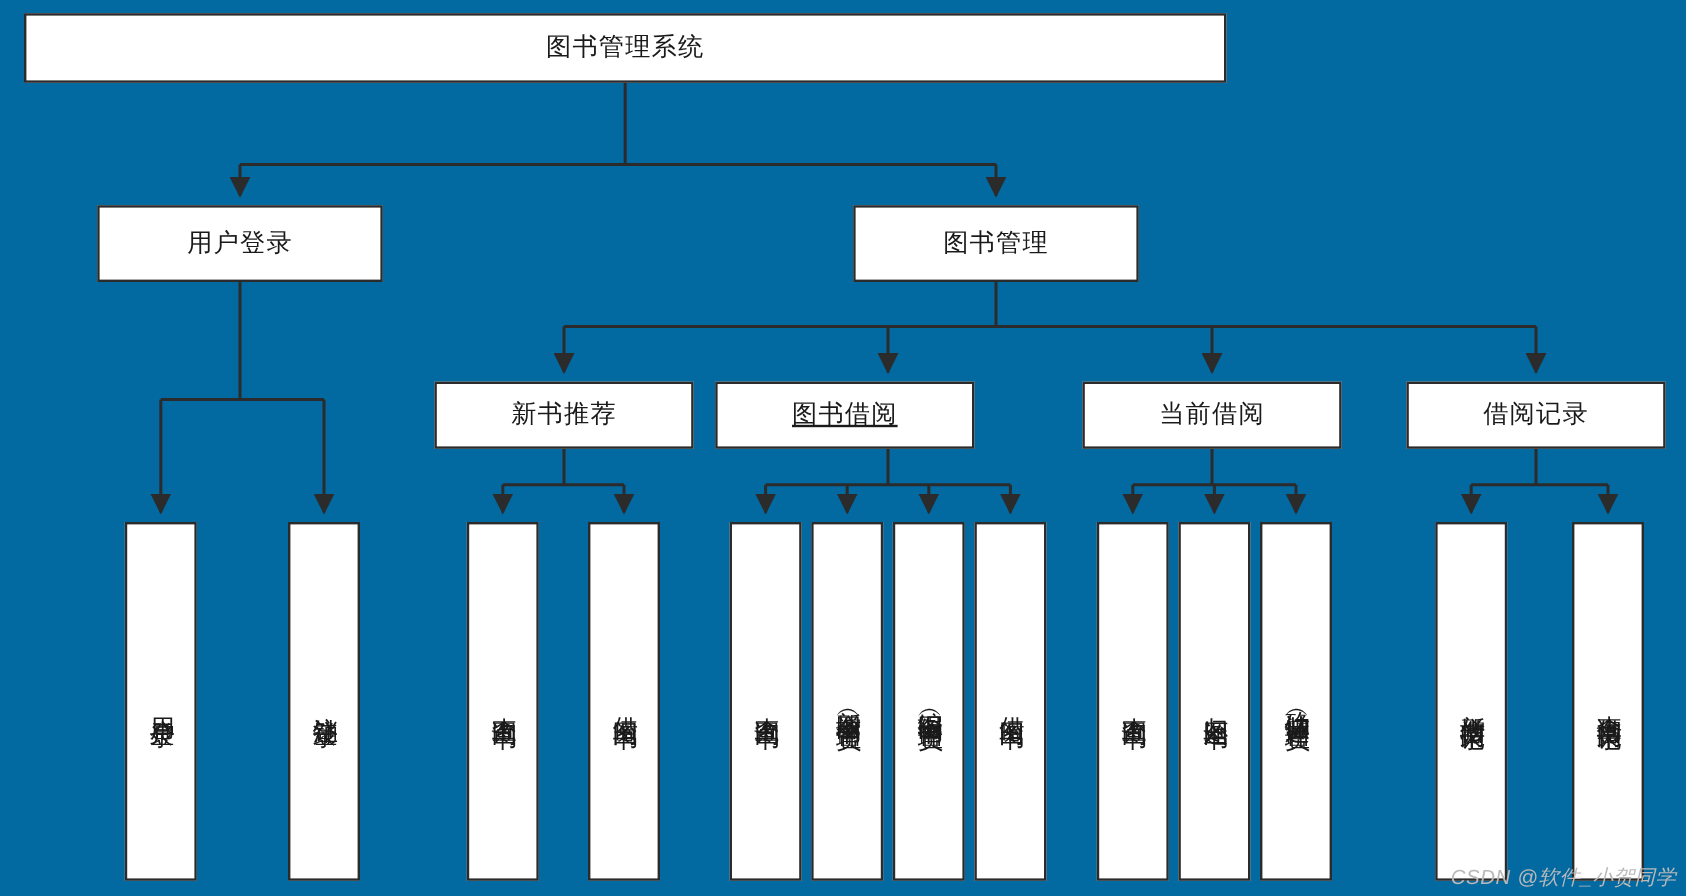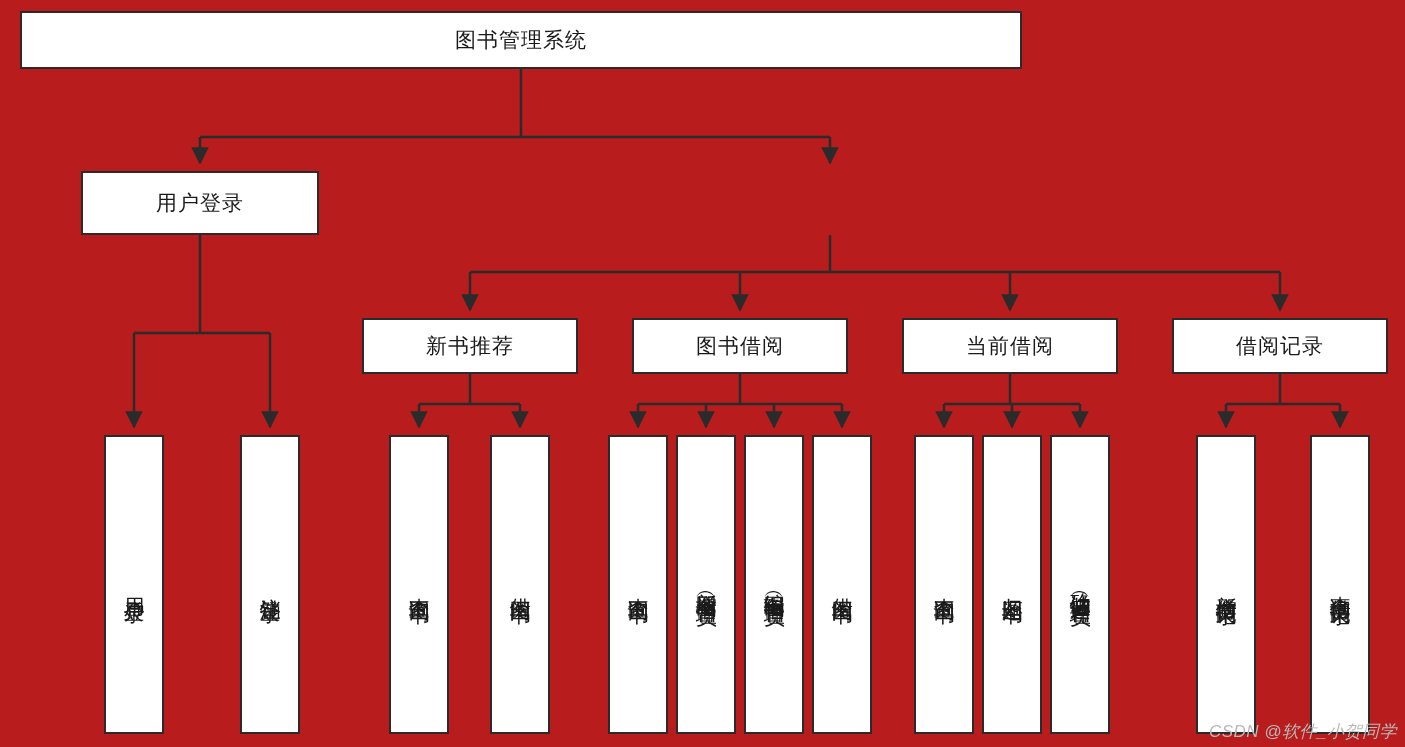--- a/index.html
+++ b/index.html
@@ -7,21 +7,21 @@
     padding: 0;
     background: #ffffff;
   }
   body {
     font-family: "Liberation Sans", "DejaVu Sans", sans-serif;
   }
   #canvas {
     position: relative;
     width: 1405px;
     height: 747px;
-    background: #b91c1c;
+    background: #0369a1;
     overflow: hidden;
   }
   .node {
     position: absolute;
     box-sizing: border-box;
     border: 2px solid #2b2b2b;
     background: #ffffff;
     display: flex;
     align-items: center;
     justify-content: center;
@@ -117,23 +117,24 @@
       <path d="M 1280 374 L 1280 404"></path>
       <path d="M 1226 404 L 1340 404"></path>
       <path d="M 1226 404 L 1226 427" marker-end="url(#arrow)"></path>
       <path d="M 1340 404 L 1340 427" marker-end="url(#arrow)"></path>
     </g>
   </svg>
 
   <div class="node horiz" id="node-root" style="left: 20px; top: 11px; width: 1002px; height: 58px;">图书管理系统</div>
 
   <div class="node horiz" id="node-l2-0" style="left: 81px; top: 171px; width: 238px; height: 64px;">用户登录</div>
+  <div class="node horiz" id="node-l2-1" style="left: 711px; top: 171px; width: 238px; height: 64px;">图书管理</div>
 
   <div class="node horiz" id="node-l3-0" style="left: 362px; top: 318px; width: 216px; height: 56px; text-align: right;">新书推荐</div>
-  <div class="node horiz" id="node-l3-1" style="left: 632px; top: 318px; width: 216px; height: 56px;">图书借阅</div>
+  <div class="node horiz" id="node-l3-1" style="left: 596px; top: 318px; width: 216px; height: 56px; text-decoration: underline;">图书借阅</div>
   <div class="node horiz" id="node-l3-2" style="left: 902px; top: 318px; width: 216px; height: 56px;">当前借阅</div>
   <div class="node horiz" id="node-l3-3" style="left: 1172px; top: 318px; width: 216px; height: 56px;">借阅记录</div>
 
   <div class="node vert" id="leaf-0" style="left: 104px; top: 435px; width: 60px; height: 299px;">
       <span class="vtext">用户登录</span>
     </div>
   <div class="node vert" id="leaf-1" style="left: 240px; top: 435px; width: 60px; height: 299px;">
       <span class="vtext">注销登录</span>
     </div>
   <div class="node vert" id="leaf-2" style="left: 389px; top: 435px; width: 60px; height: 299px;">

